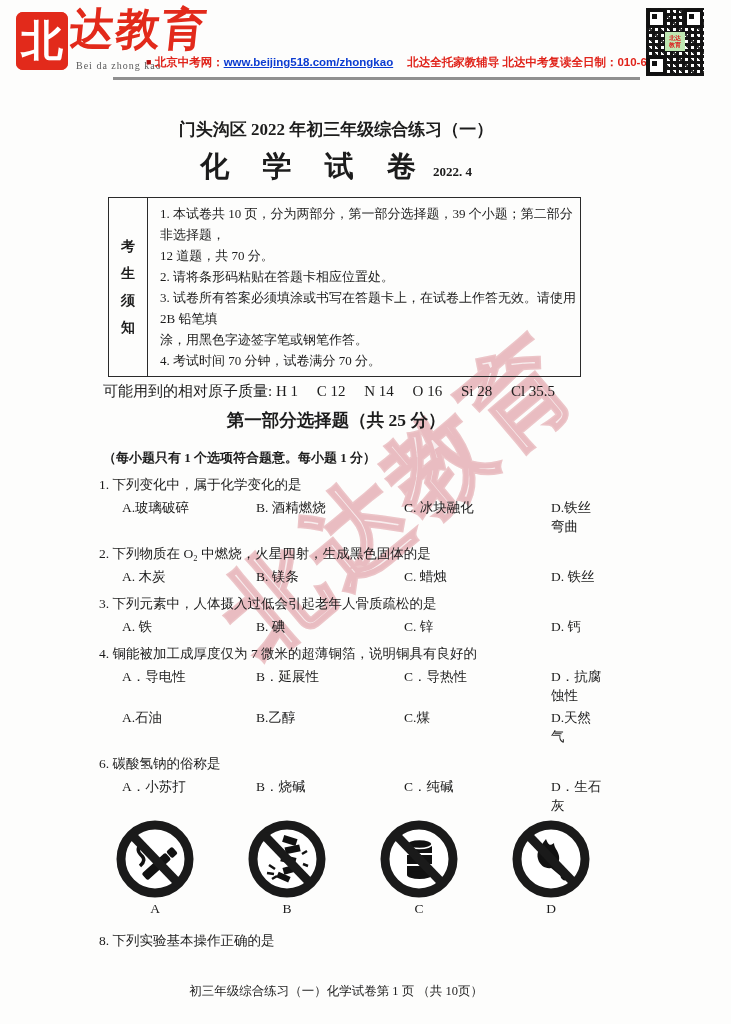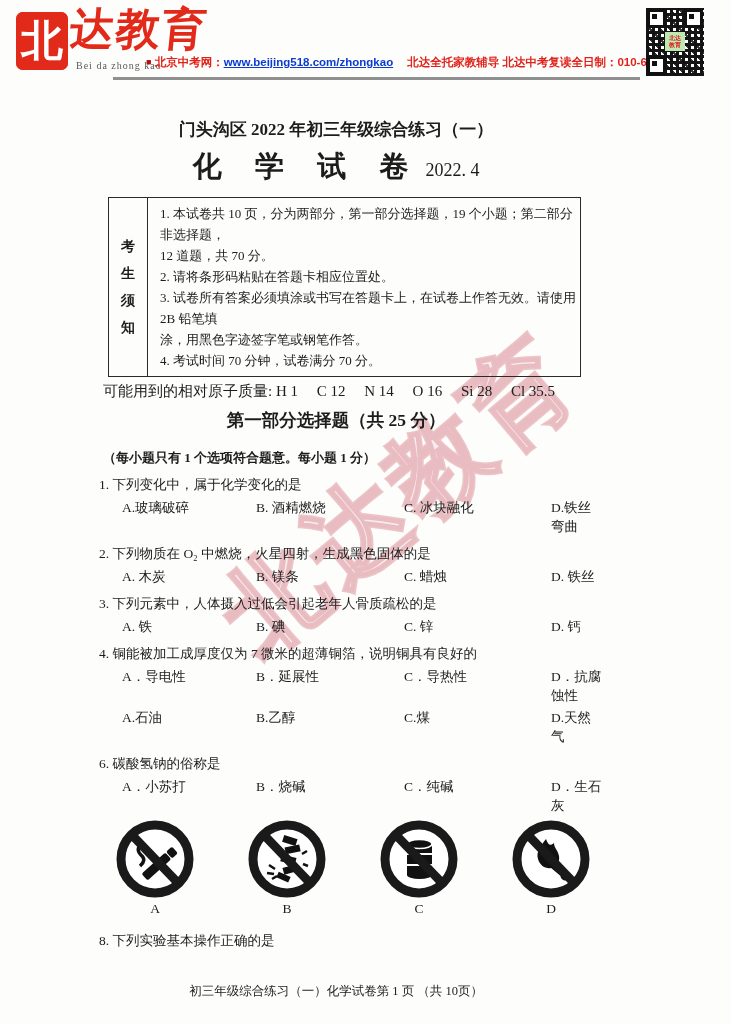--- a/index.html
+++ b/index.html
@@ -39,21 +39,21 @@
   .watermark{position:absolute;left:120px;top:430px;width:560px;text-align:center;
              font-size:100px;font-weight:bold;letter-spacing:6px;white-space:nowrap;
              transform:rotate(-40deg);color:rgba(236,196,201,0.28);
              -webkit-text-stroke:3px rgba(214,128,138,0.45);pointer-events:none;z-index:1;}
 
   
   .main{position:absolute;left:0;top:112px;width:672px;z-index:2;}
   .exam-title{text-align:center;font-size:17px;font-weight:bold;margin-top:6px;}
   .subject-row{text-align:center;margin-top:6px;}
   .subject-title{font-size:29px;font-weight:bold;letter-spacing:13px;}
-  .subject-date{font-size:18px;font-weight:normal;}
+  .subject-date{font-size:13px;font-weight:bold;}
 
   .notice{display:flex;margin:10px 91px 0 108px;border:1.6px solid #2a2a2a;}
   .notice-label{width:38px;border-right:1.2px solid #2a2a2a;display:flex;flex-direction:column;
                 align-items:center;justify-content:center;gap:9px;font-size:14px;font-weight:bold;}
   .notice-body{flex:1;padding:5px 4px 5px 12px;font-size:13px;}
   .notice-body div{line-height:21px;}
 
   .atomic{margin:5px 0 0 103px;font-size:15px;white-space:pre;}
   .section-title{text-align:center;font-size:17.5px;font-weight:bold;margin-top:7px;}
   .section-note{margin:17px 0 0 103px;font-size:13px;font-weight:bold;}
@@ -115,21 +115,21 @@
     </div>
 
     <div class="notice">
       <div class="notice-label">
         <div>考</div>
         <div>生</div>
         <div>须</div>
         <div>知</div>
       </div>
       <div class="notice-body">
-        <div>1. 本试卷共 10 页，分为两部分，第一部分选择题，19 个小题；第二部分非选择题，</div>
+        <div>1. 本试卷共 10 页，分为两部分，第一部分选择题，39 个小题；第二部分非选择题，</div>
         <div>12 道题，共 70 分。</div>
         <div>2. 请将条形码粘贴在答题卡相应位置处。</div>
         <div>3. 试卷所有答案必须填涂或书写在答题卡上，在试卷上作答无效。请使用 2B 铅笔填</div>
         <div>涂，用黑色字迹签字笔或钢笔作答。</div>
         <div>4. 考试时间 70 分钟，试卷满分 70 分。</div>
       </div>
     </div>
 
     <div class="atomic">可能用到的相对原子质量: H 1     C 12     N 14     O 16     Si 28     Cl 35.5</div>
 

